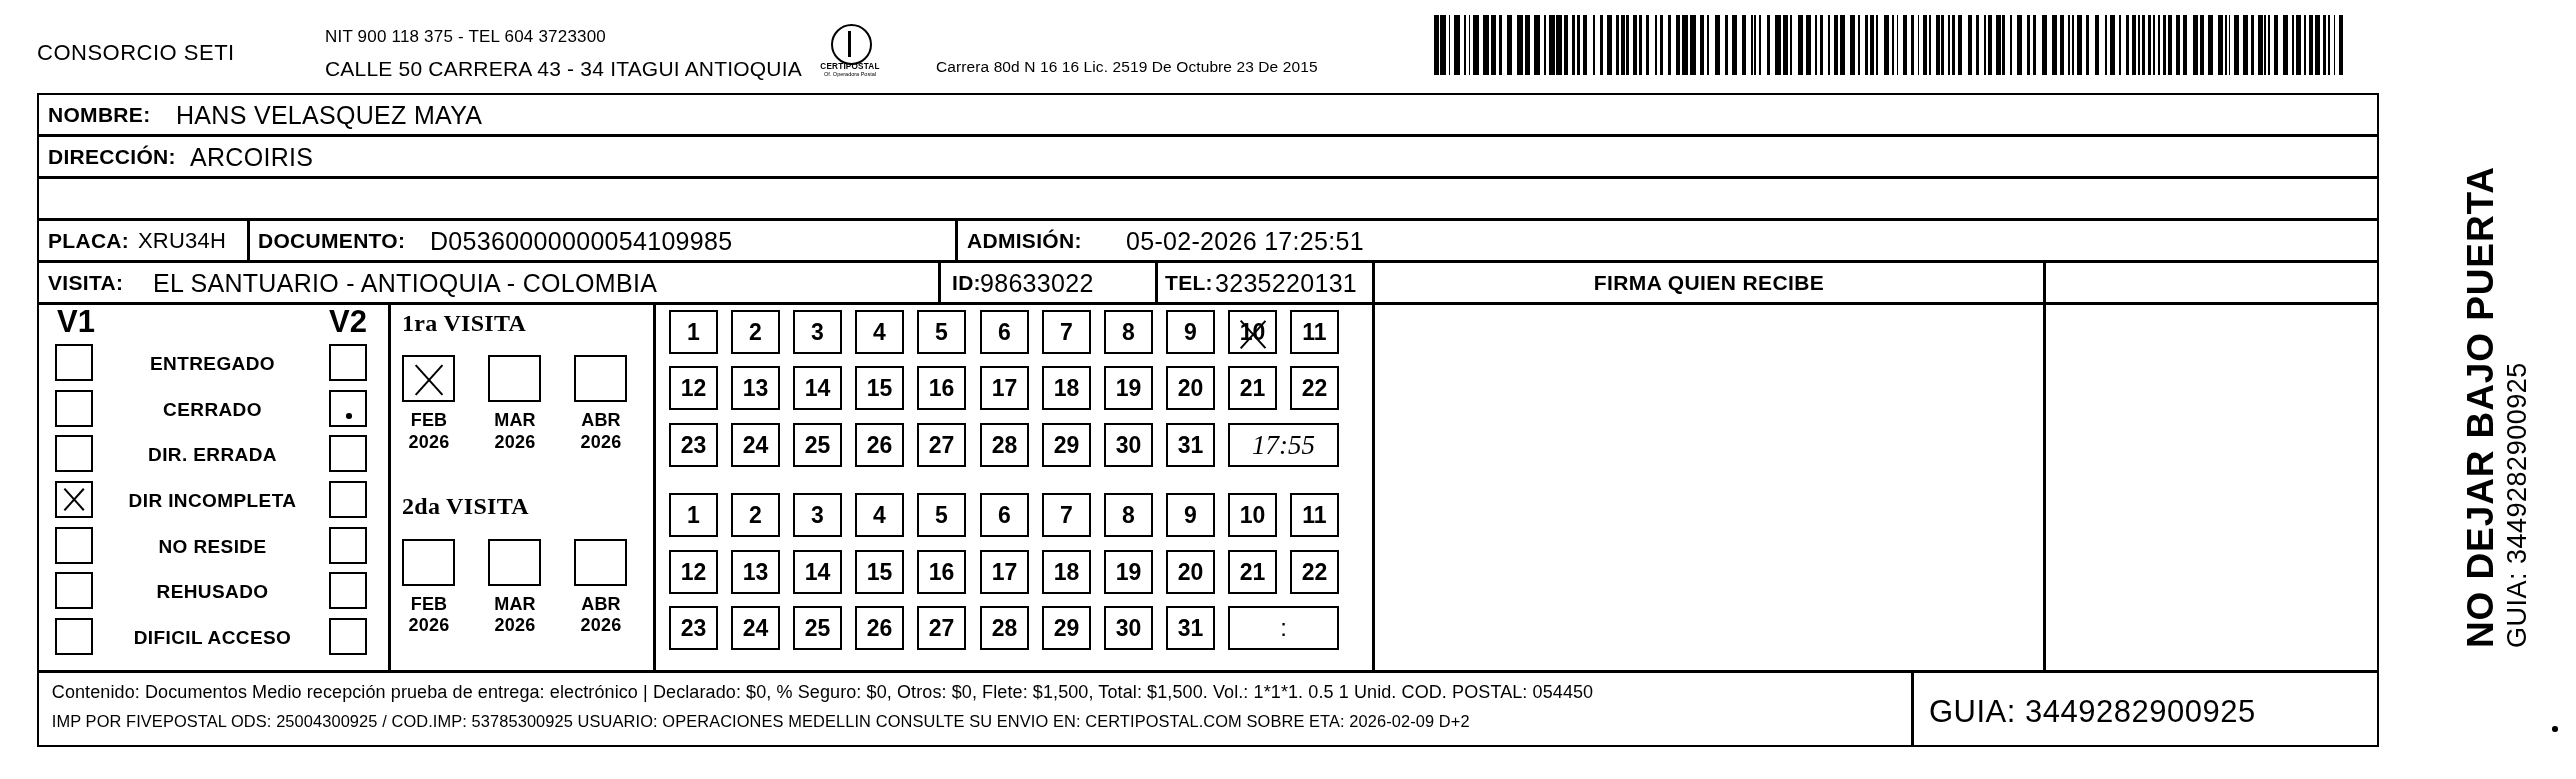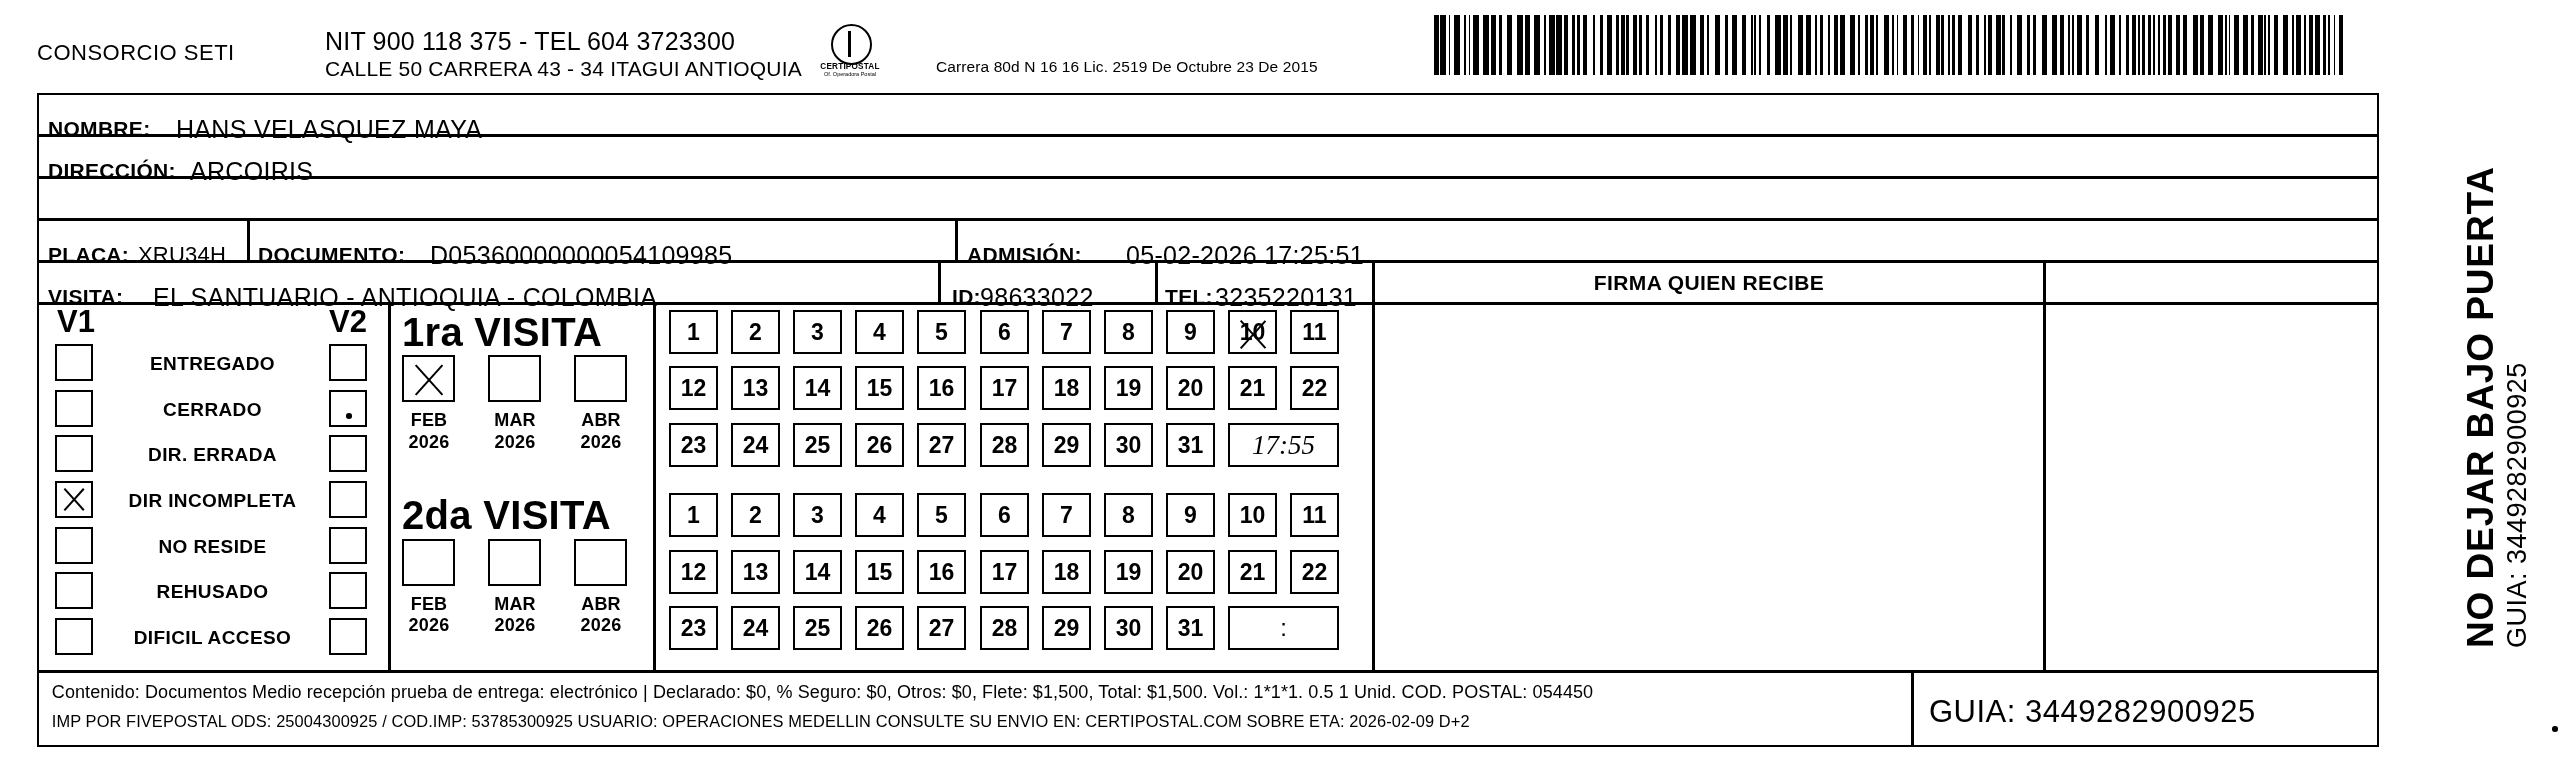--- a/index.html
+++ b/index.html
@@ -2,38 +2,38 @@
 <html style="font-size:14.6px"><head>
 <meta charset="utf-8">
 <style>
   html,body{margin:0;padding:0;background:#fff;}
   body{width:2576px;height:780px;font-family:"Liberation Sans",sans-serif;color:#000;-webkit-font-smoothing:none;}
   .sheet{position:relative;width:2576px;height:780px;}
 
   
   .hdr{position:absolute;left:37px;top:20px;width:2411px;height:64px;}
   .hdr-consorcio{position:absolute;left:0;top:20px;font-size:22px;letter-spacing:0.5px;}
-  .hdr-nit{position:absolute;left:288px;top:7.3px;font-size:25px;letter-spacing:0.2px;}
+  .hdr-nit{position:absolute;left:288px;top:7.3px;font-size:17px;letter-spacing:0.2px;}
   .hdr-calle{position:absolute;left:288px;top:37px;font-size:21px;letter-spacing:0.2px;}
   .logo{position:absolute;left:781px;top:3.7px;width:64px;height:60px;}
   .logo-ring{position:absolute;left:12.8px;top:0;width:37px;height:37px;border:2.7px solid #000;border-radius:50%;}
   .logo-ring:after{content:"";position:absolute;left:15.5px;top:5.5px;width:2.7px;height:25.6px;background:#000;}
   .logo-txt{position:absolute;left:0;top:38px;width:64px;text-align:center;font-size:8.2px;font-weight:bold;letter-spacing:0.2px;}
   .logo-txt2{position:absolute;left:0;top:47px;width:64px;text-align:center;font-size:5.5px;}
   .hdr-cert{position:absolute;left:899px;top:7.3px;font-size:21px;letter-spacing:0.2px;}
   .hdr-carrera{position:absolute;left:899px;top:38px;font-size:15.5px;letter-spacing:0.1px;}
 
   
   .barcode{position:absolute;left:1434px;top:14.6px;width:913px;height:60px;overflow:hidden;display:flex;align-items:stretch;}
   .barcode i{display:block;height:100%;background:#000;}
 
   
   .frame{position:absolute;left:37px;top:93px;width:2342px;height:654px;border:2.7px solid #000;box-sizing:border-box;}
 
-  .row{position:absolute;left:0;width:100%;box-sizing:border-box;margin-top:14px;}
+  .row{position:absolute;left:0;width:100%;box-sizing:border-box;}
   .rline{position:absolute;left:0;width:100%;height:2.7px;background:#000;}
   .vline{position:absolute;width:2.7px;background:#000;}
 
   .lbl{font-size:21px;font-weight:bold;letter-spacing:0.3px;}
   .val{font-size:25px;letter-spacing:0.3px;}
   .valsm{font-size:22px;letter-spacing:0.2px;}
 
   
   .r-nombre{top:0;height:39px;}
   .r-direccion{top:42px;height:39px;}
@@ -44,21 +44,21 @@
   .cellpad{position:absolute;top:50%;transform:translateY(-50%);}
 
   
   .cbox{border:2.7px solid #000;box-sizing:border-box;background:#fff;}
 
   .v1v2{position:absolute;}
   .vhdr{font-size:31px;font-weight:bold;}
   .optlbl{font-size:19px;font-weight:bold;letter-spacing:0.4px;text-align:center;}
 
   
-  .visita-title{font-size:40px;font-weight:bold;letter-spacing:0.3px;}
+  .visita-title{font-size:24px;font-weight:bold;letter-spacing:0.3px;font-family:Liberation Serif, serif;}
   .mlbl{font-size:18px;font-weight:bold;text-align:center;letter-spacing:0.2px;}
 
   
   .day{position:absolute;border:2.7px solid #000;box-sizing:border-box;font-size:23px;font-weight:bold;display:flex;align-items:center;justify-content:center;background:#fff;}
 
   .firma-hdr{font-size:21px;font-weight:bold;letter-spacing:0.4px;text-align:center;}
   .obs-hdr{font-size:20px;font-weight:bold;letter-spacing:0.3px;text-align:center;}
 
   
   .foot1{font-size:18px;letter-spacing:0.1px;}

